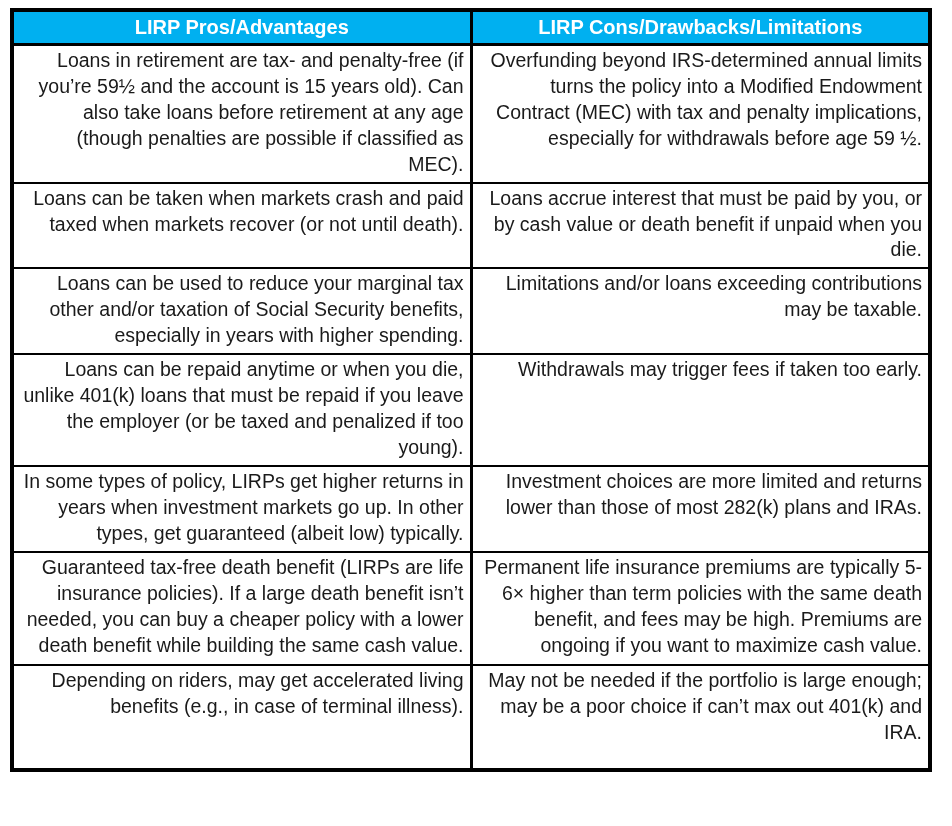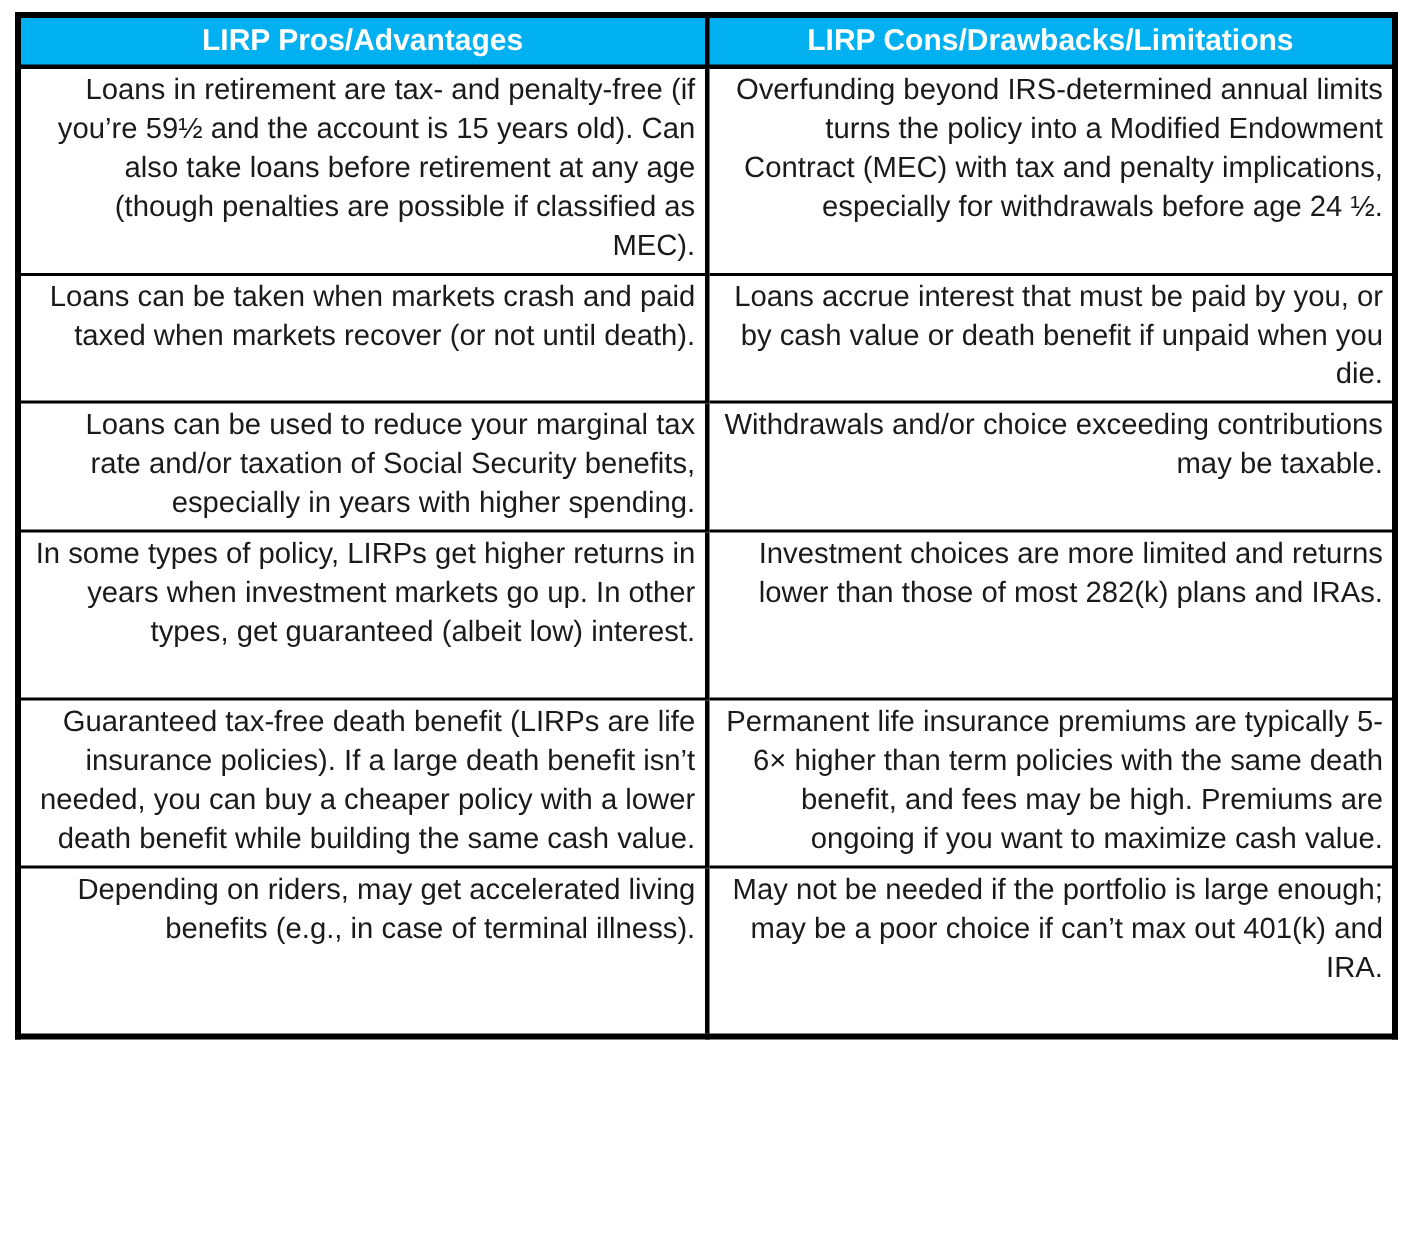--- a/index.html
+++ b/index.html
@@ -69,32 +69,36 @@
     </colgroup>
     <thead>
       <tr>
         <th>LIRP Pros/Advantages</th>
         <th>LIRP Cons/Drawbacks/Limitations</th>
       </tr>
     </thead>
     <tbody>
       <tr>
         <td>Loans in retirement are tax- and penalty-free (if you’re 59½ and the account is 15 years old). Can also take loans before retirement at any age (though penalties are possible if classified as MEC).</td>
-        <td>Overfunding beyond IRS-determined annual limits turns the policy into a Modified Endowment Contract (MEC) with tax and penalty implications, especially for withdrawals before age 24 ½.</td>
+        <td>Overfunding beyond IRS-determined annual limits turns the policy into a Modified Endowment Contract (MEC) with tax and penalty implications, especially for withdrawals before age 59 ½.</td>
       </tr>
       <tr>
         <td>Loans can be taken when markets crash and paid taxed when markets recover (or not until death).</td>
         <td>Loans accrue interest that must be paid by you, or by cash value or death benefit if unpaid when you die.</td>
       </tr>
       <tr>
-        <td>Loans can be used to reduce your marginal tax rate and/or taxation of Social Security benefits, especially in years with higher spending.</td>
-        <td>Withdrawals and/or choice exceeding contributions may be taxable.</td>
+        <td>Loans can be used to reduce your marginal tax other and/or taxation of Social Security benefits, especially in years with higher spending.</td>
+        <td>Limitations and/or loans exceeding contributions may be taxable.</td>
       </tr>
       <tr>
-        <td>In some types of policy, LIRPs get higher returns in years when investment markets go up. In other types, get guaranteed (albeit low) interest.</td>
+        <td>Loans can be repaid anytime or when you die, unlike 401(k) loans that must be repaid if you leave the employer (or be taxed and penalized if too young).</td>
+        <td>Withdrawals may trigger fees if taken too early.</td>
+      </tr>
+      <tr>
+        <td>In some types of policy, LIRPs get higher returns in years when investment markets go up. In other types, get guaranteed (albeit low) typically.</td>
         <td>Investment choices are more limited and returns lower than those of most 282(k) plans and IRAs.</td>
       </tr>
       <tr>
         <td>Guaranteed tax-free death benefit (LIRPs are life insurance policies). If a large death benefit isn’t needed, you can buy a cheaper policy with a lower death benefit while building the same cash value.</td>
         <td>Permanent life insurance premiums are typically 5-6× higher than term policies with the same death benefit, and fees may be high. Premiums are ongoing if you want to maximize cash value.</td>
       </tr>
       <tr>
         <td>Depending on riders, may get accelerated living benefits (e.g., in case of terminal illness).</td>
         <td>May not be needed if the portfolio is large enough; may be a poor choice if can’t max out 401(k) and IRA.</td>
       </tr>

